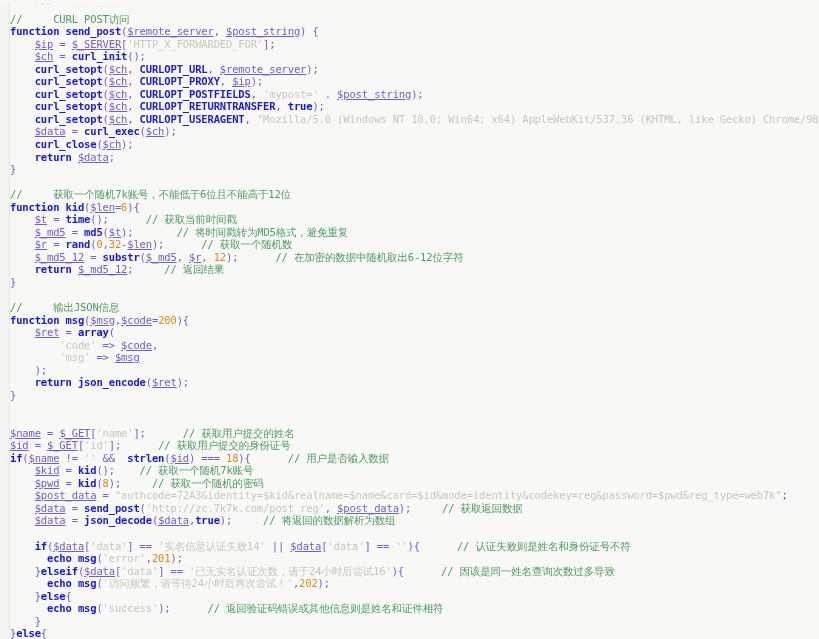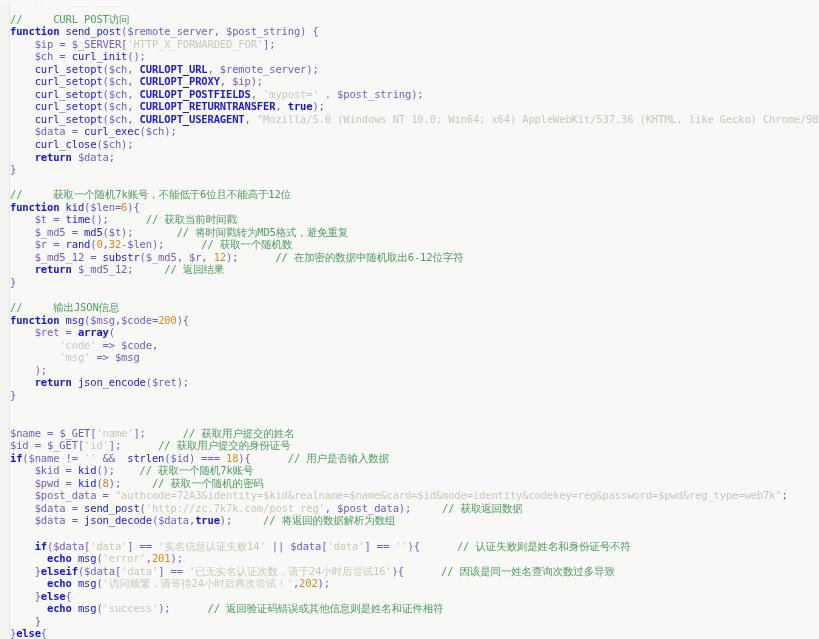--- a/index.html
+++ b/index.html
@@ -47,22 +47,22 @@
   .ln {
     display: block;
     height: 12.55px;
     padding-left: 10px;
     position: relative;
     white-space: pre;
   }
 
   
   .kw   { color: #1414e0; font-weight: bold; text-align: center; }
-  .fn   { color: #1b1bd6; font-weight: normal; }
-  .var  { color: #6f5fc9; }
+  .fn   { color: #1b1bd6; font-weight: bold; }
+  .var  { color: #6f5fc9; text-decoration: underline; }
   .cmt  { color: #4f9b62; text-align: right; }
   .str  { color: #c9c7bd; }
   .num  { color: #d98a1f; }
   .cnst { color: #1b1bd6; font-weight: bold; margin-top: 36px; }
   .op   { color: #6f5fc9; }
   .link { color: #c9c7bd; }
 
   .clip-top {
     position: absolute;
     left: 0; top: 0; width: 819px; height: 3px;

